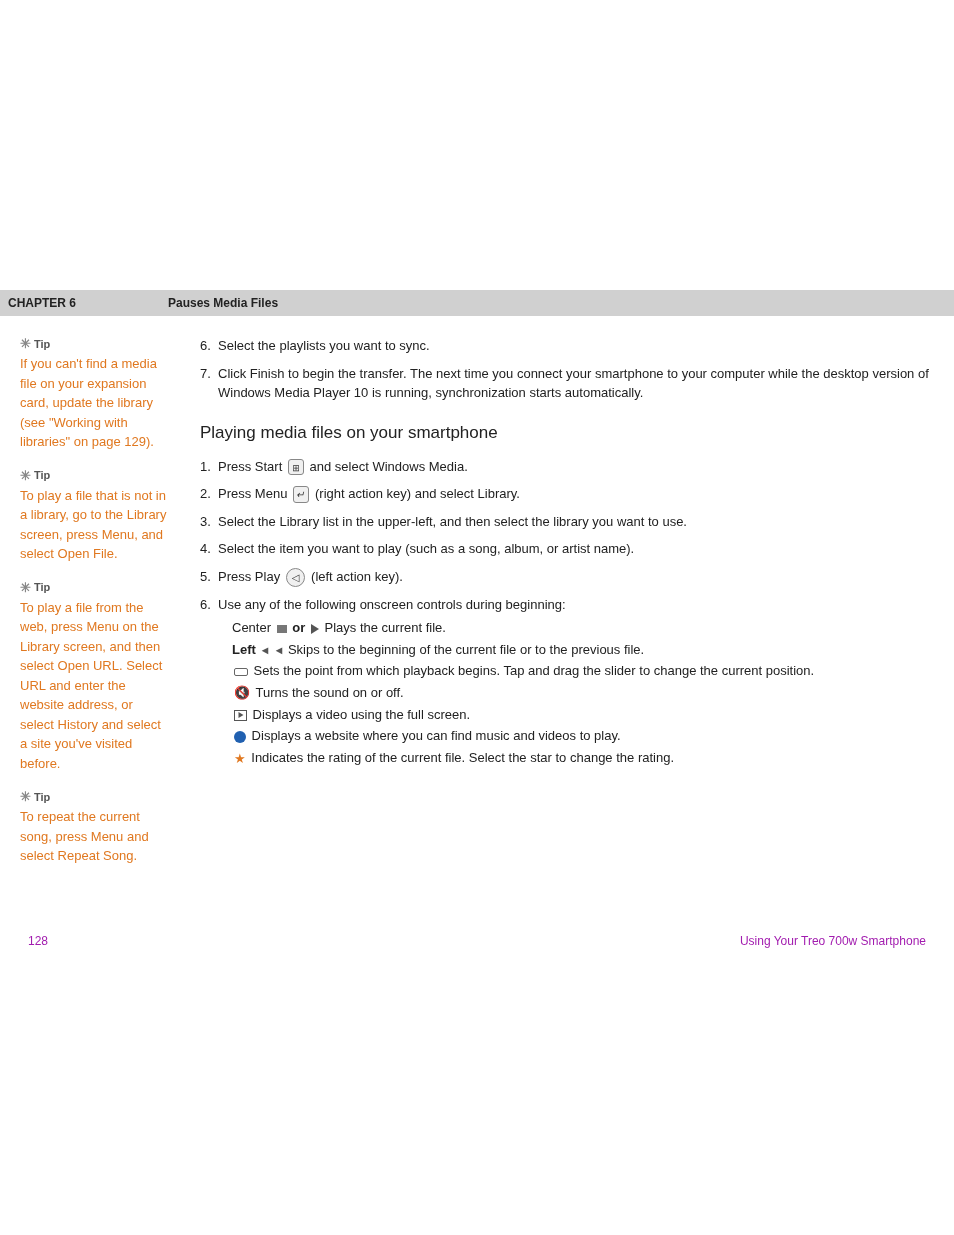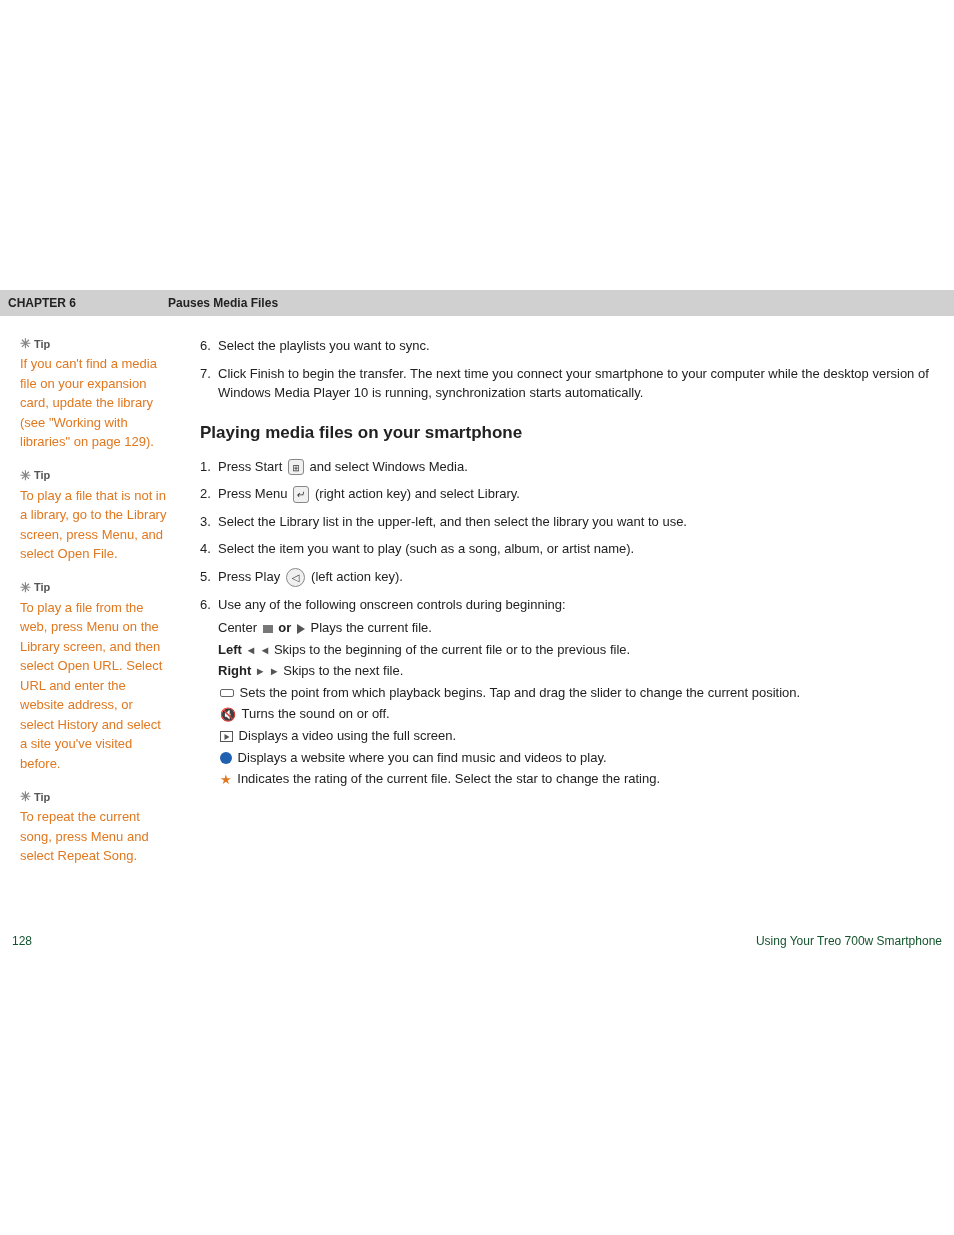--- a/index.html
+++ b/index.html
@@ -73,21 +73,21 @@
     }
 
     
     .content {
       flex: 1;
       padding-left: 10px;
     }
 
     .section-title {
       font-size: 17px;
-      font-weight: bold;
+      font-weight: normal;
       color: #222;
       margin-bottom: 14px;
       border-bottom: none;
     }
 
     .steps-list {
       list-style: none;
       counter-reset: step-counter;
     }
 
@@ -114,20 +114,21 @@
       margin-top: 4px;
       font-size: 13px;
       line-height: 1.7;
     }
 
     .controls-block .ctrl-line {
       display: flex;
       align-items: flex-end;
       margin-bottom: 2px;
       line-height: 1.5;
+      margin-left: 14px;
     }
 
     .rect-icon {
       display: inline-block;
       width: 10px;
       height: 8px;
       background: #777;
       margin: 0 2px;
       vertical-align: middle;
     }
@@ -179,23 +180,23 @@
       color: #e07820;
       font-size: 13px;
       vertical-align: middle;
       margin: 0 2px;
     }
 
     
     .footer {
       display: flex;
       justify-content: space-between;
-      padding: 12px 12px;
+      padding: 12px 28px;
       font-size: 12px;
-      color: #14532d;
+      color: #a21caf;
       border-top: none;
       margin-top: 20px;
     }
 
     
     .pre-steps {
       margin-bottom: 20px;
     }
 
     
@@ -343,23 +344,20 @@
 
             <div class="ctrl-line">
               <span>Center <span class="rect-icon"></span> <strong>or</strong> <span style="display:inline-block;width:0;height:0;border-top:5px solid transparent;border-bottom:5px solid transparent;border-left:8px solid #555;margin:0 2px;vertical-align:middle;"></span> Plays the current file.</span>
             </div>
 
 
             <div class="ctrl-line">
               <span><strong>Left</strong> <span style="font-size:11px;color:#555;vertical-align:middle;">◄ ◄</span> Skips to the beginning of the current file or to the previous file.</span>
             </div>
 
-            <div class="ctrl-line">
-              <span><strong>Right</strong> <span style="font-size:11px;color:#555;vertical-align:middle;">► ►</span> Skips to the next file.</span>
-            </div>
 
             <div class="ctrl-line">
               <span><span style="display:inline-block;width:14px;height:8px;border:1.5px solid #666;border-radius:2px;margin:0 2px;vertical-align:middle;position:relative;"></span> Sets the point from which playback begins. Tap and drag the slider to change the current position.</span>
             </div>
 
 
 
             <div class="ctrl-line">
               <span><span style="display:inline-block;font-size:13px;color:#555;vertical-align:middle;margin:0 2px;">🔇</span> Turns the sound on or off.</span>
             </div>

